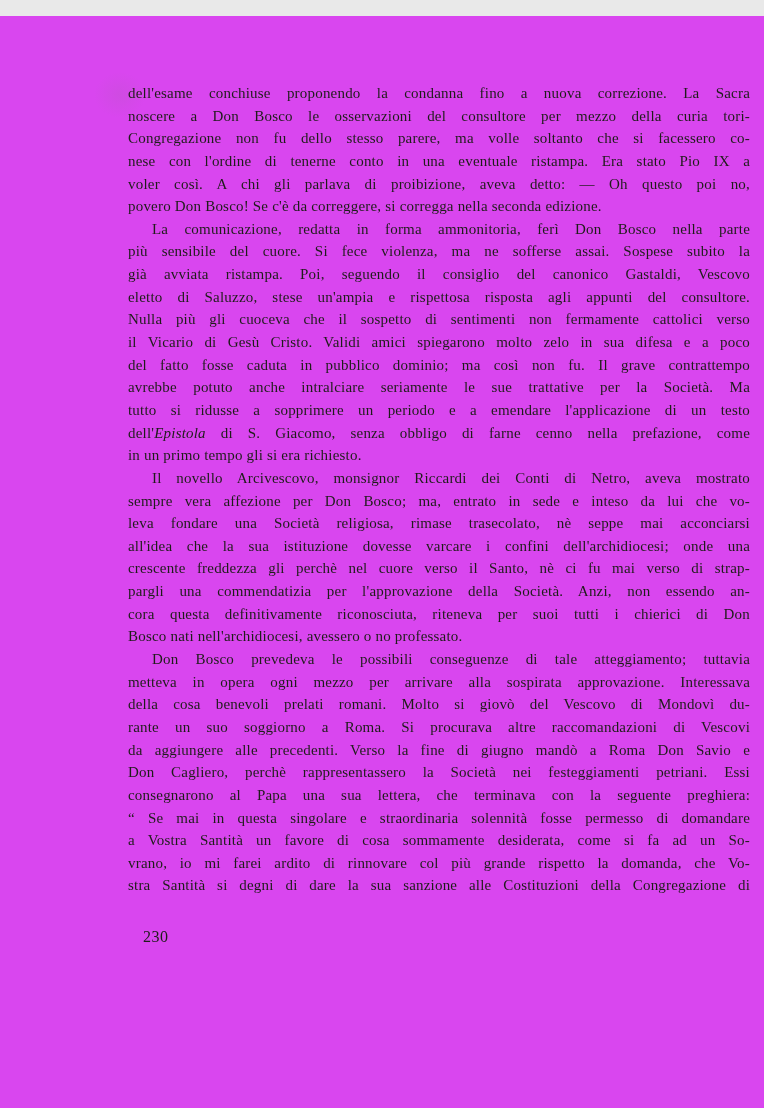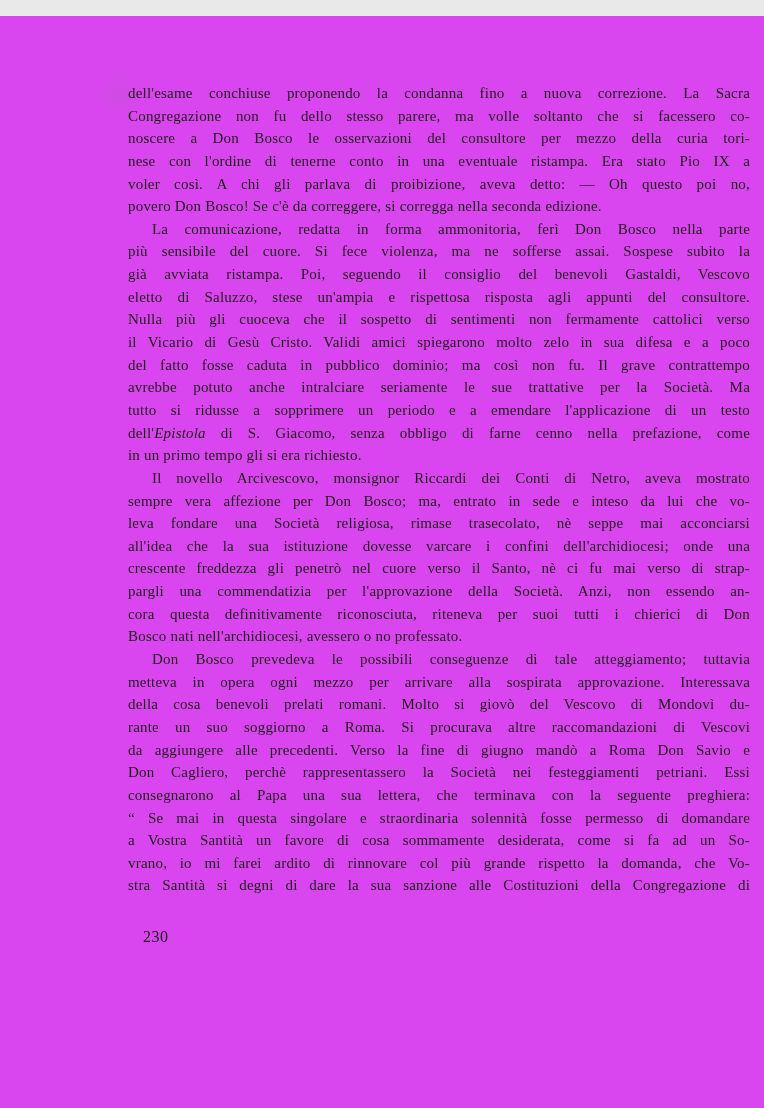--- a/index.html
+++ b/index.html
@@ -50,41 +50,41 @@
     pointer-events: none;
   }
 </style>
 </head>
 <body>
 
 <div class="scan-page">
   <div class="smudge"></div>
   <div class="text-block">
       <div class="line">dell'esame conchiuse proponendo la condanna fino a nuova correzione. La Sacra</div>
+      <div class="line">noscere a Don Bosco le osservazioni del consultore per mezzo della curia tori-</div>
       <div class="line">Congregazione non fu dello stesso parere, ma volle soltanto che si facessero co-</div>
-      <div class="line">noscere a Don Bosco le osservazioni del consultore per mezzo della curia tori-</div>
       <div class="line">nese con l'ordine di tenerne conto in una eventuale ristampa. Era stato Pio IX a</div>
       <div class="line">voler così. A chi gli parlava di proibizione, aveva detto: — Oh questo poi no,</div>
       <div class="line para-end">povero Don Bosco! Se c'è da correggere, si corregga nella seconda edizione.</div>
       <div class="line indent">La comunicazione, redatta in forma ammonitoria, ferì Don Bosco nella parte</div>
       <div class="line">più sensibile del cuore. Si fece violenza, ma ne sofferse assai. Sospese subito la</div>
-      <div class="line">già avviata ristampa. Poi, seguendo il consiglio del benevoli Gastaldi, Vescovo</div>
+      <div class="line">già avviata ristampa. Poi, seguendo il consiglio del canonico Gastaldi, Vescovo</div>
       <div class="line">eletto di Saluzzo, stese un'ampia e rispettosa risposta agli appunti del consultore.</div>
       <div class="line">Nulla più gli cuoceva che il sospetto di sentimenti non fermamente cattolici verso</div>
       <div class="line">il Vicario di Gesù Cristo. Validi amici spiegarono molto zelo in sua difesa e a poco</div>
       <div class="line">del fatto fosse caduta in pubblico dominio; ma così non fu. Il grave contrattempo</div>
       <div class="line">avrebbe potuto anche intralciare seriamente le sue trattative per la Società. Ma</div>
       <div class="line">tutto si ridusse a sopprimere un periodo e a emendare l'applicazione di un testo</div>
       <div class="line"><span>dell'</span><i>Epistola</i><span> di S. Giacomo, senza obbligo di farne cenno nella prefazione, come</span></div>
       <div class="line para-end">in un primo tempo gli si era richiesto.</div>
       <div class="line indent">Il novello Arcivescovo, monsignor Riccardi dei Conti di Netro, aveva mostrato</div>
       <div class="line">sempre vera affezione per Don Bosco; ma, entrato in sede e inteso da lui che vo-</div>
       <div class="line">leva fondare una Società religiosa, rimase trasecolato, nè seppe mai acconciarsi</div>
       <div class="line">all'idea che la sua istituzione dovesse varcare i confini dell'archidiocesi; onde una</div>
-      <div class="line">crescente freddezza gli penetrò nel cuore verso il Santo, nè ci fu mai verso di strap-</div>
+      <div class="line">crescente freddezza gli perchè nel cuore verso il Santo, nè ci fu mai verso di strap-</div>
       <div class="line">pargli una commendatizia per l'approvazione della Società. Anzi, non essendo an-</div>
       <div class="line">cora questa definitivamente riconosciuta, riteneva per suoi tutti i chierici di Don</div>
       <div class="line para-end">Bosco nati nell'archidiocesi, avessero o no professato.</div>
       <div class="line indent">Don Bosco prevedeva le possibili conseguenze di tale atteggiamento; tuttavia</div>
       <div class="line">metteva in opera ogni mezzo per arrivare alla sospirata approvazione. Interessava</div>
       <div class="line">della cosa benevoli prelati romani. Molto si giovò del Vescovo di Mondovì du-</div>
       <div class="line">rante un suo soggiorno a Roma. Si procurava altre raccomandazioni di Vescovi</div>
       <div class="line">da aggiungere alle precedenti. Verso la fine di giugno mandò a Roma Don Savio e</div>
       <div class="line">Don Cagliero, perchè rappresentassero la Società nei festeggiamenti petriani. Essi</div>
       <div class="line">consegnarono al Papa una sua lettera, che terminava con la seguente preghiera:</div>

